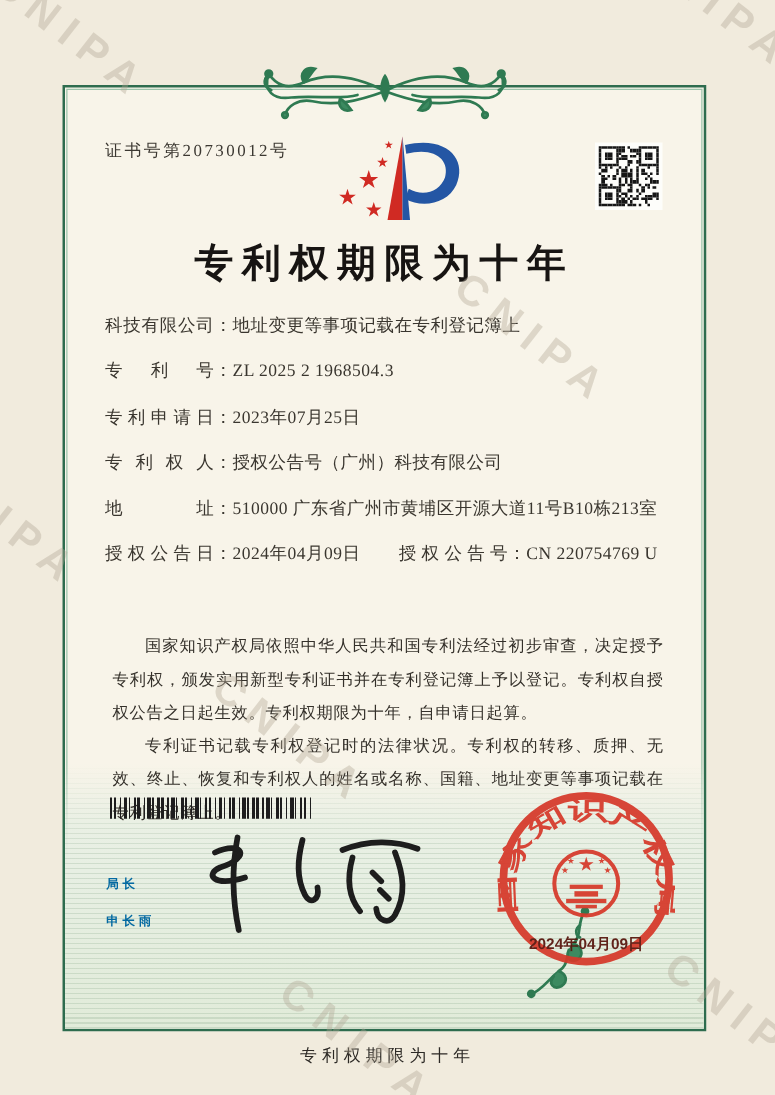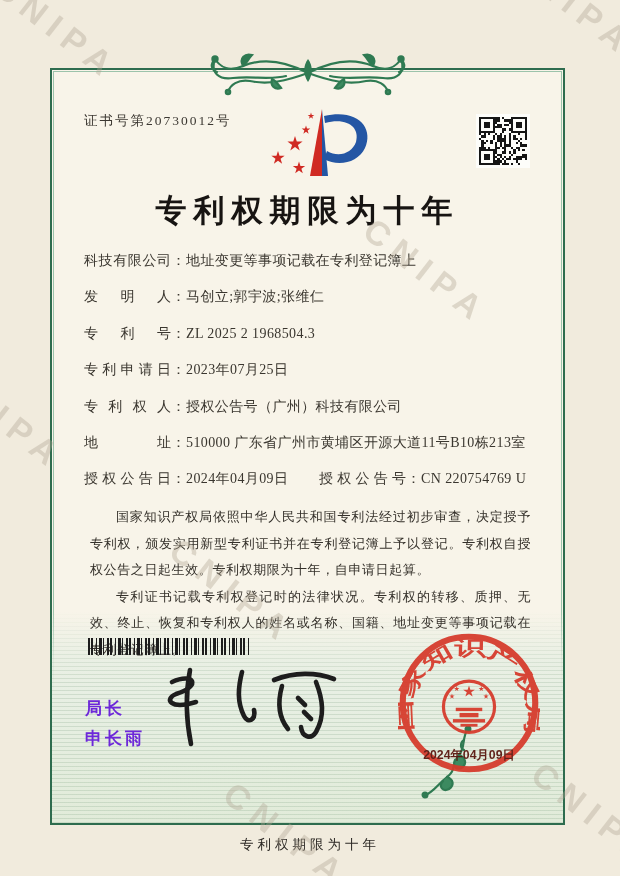--- a/index.html
+++ b/index.html
@@ -95,21 +95,21 @@
     position:absolute; left:36px; top:568px; width:162px; height:17px; z-index:3;
     background:repeating-linear-gradient(90deg,
       #1d1d1d 0 2px, transparent 2px 3px,
       #1d1d1d 3px 5px, transparent 5px 8px,
       #1d1d1d 8px 9px,  transparent 9px 11px,
       #1d1d1d 11px 14px, transparent 14px 15px,
       #1d1d1d 15px 16px, transparent 16px 19px);
   }
   .sig-block { position:absolute; left:33px; top:624px; z-index:3;
     font-family:"Liberation Sans","DejaVu Sans",sans-serif; }
-  .sig-title, .sig-name { font-size:17px; font-weight:600; letter-spacing:3px; color:#6d28d9; line-height:30px; }
+  .sig-title, .sig-name { font-size:10px; font-weight:600; letter-spacing:3px; color:#0369a1; line-height:30px;font-family:Liberation Mono, monospace; }
   .sig-script { position:absolute; left:104px; top:584px; width:196px; height:98px; z-index:3; }
   .seal { position:absolute; left:346px; top:562px; width:142px; height:142px; z-index:4; opacity:0.93; }
   .page-info {
     position:absolute; left:0; right:0; bottom:9px; text-align:center;
     font-size:11px; letter-spacing:1px; color:#3a362f; z-index:3;
   }
   
   .footer-note {
     position:absolute; left:0; right:0; top:836px; text-align:center;
     font-size:13.5px; letter-spacing:4px; color:#2c2925; z-index:3;
@@ -410,23 +410,20 @@
       <i style="grid-area: 21 / 18;"></i>
     </div>
 
   <div class="title">专利权期限为十年</div>
 
   <div class="fields">
     <div class="frow">
       <span class="f-label">科技有限公司</span><span class="f-colon">：</span><span class="f-value">地址变更等事项记载在专利登记簿上</span>
     </div>
     <div class="frow">
-      <span class="f-label">发明人</span><span class="f-colon">：</span><span class="f-value">马创立;郭宇波;张维仁</span>
-    </div>
-    <div class="frow">
       <span class="f-label">专利号</span><span class="f-colon">：</span><span class="f-value">ZL 2025 2 1968504.3</span>
     </div>
     <div class="frow">
       <span class="f-label">专利申请日</span><span class="f-colon">：</span><span class="f-value">2023年07月25日</span>
     </div>
     <div class="frow">
       <span class="f-label">专利权人</span><span class="f-colon">：</span><span class="f-value">授权公告号（广州）科技有限公司</span>
     </div>
     <div class="frow">
       <span class="f-label">地址</span><span class="f-colon">：</span><span class="f-value">510000 广东省广州市黄埔区开源大道11号B10栋213室</span>

